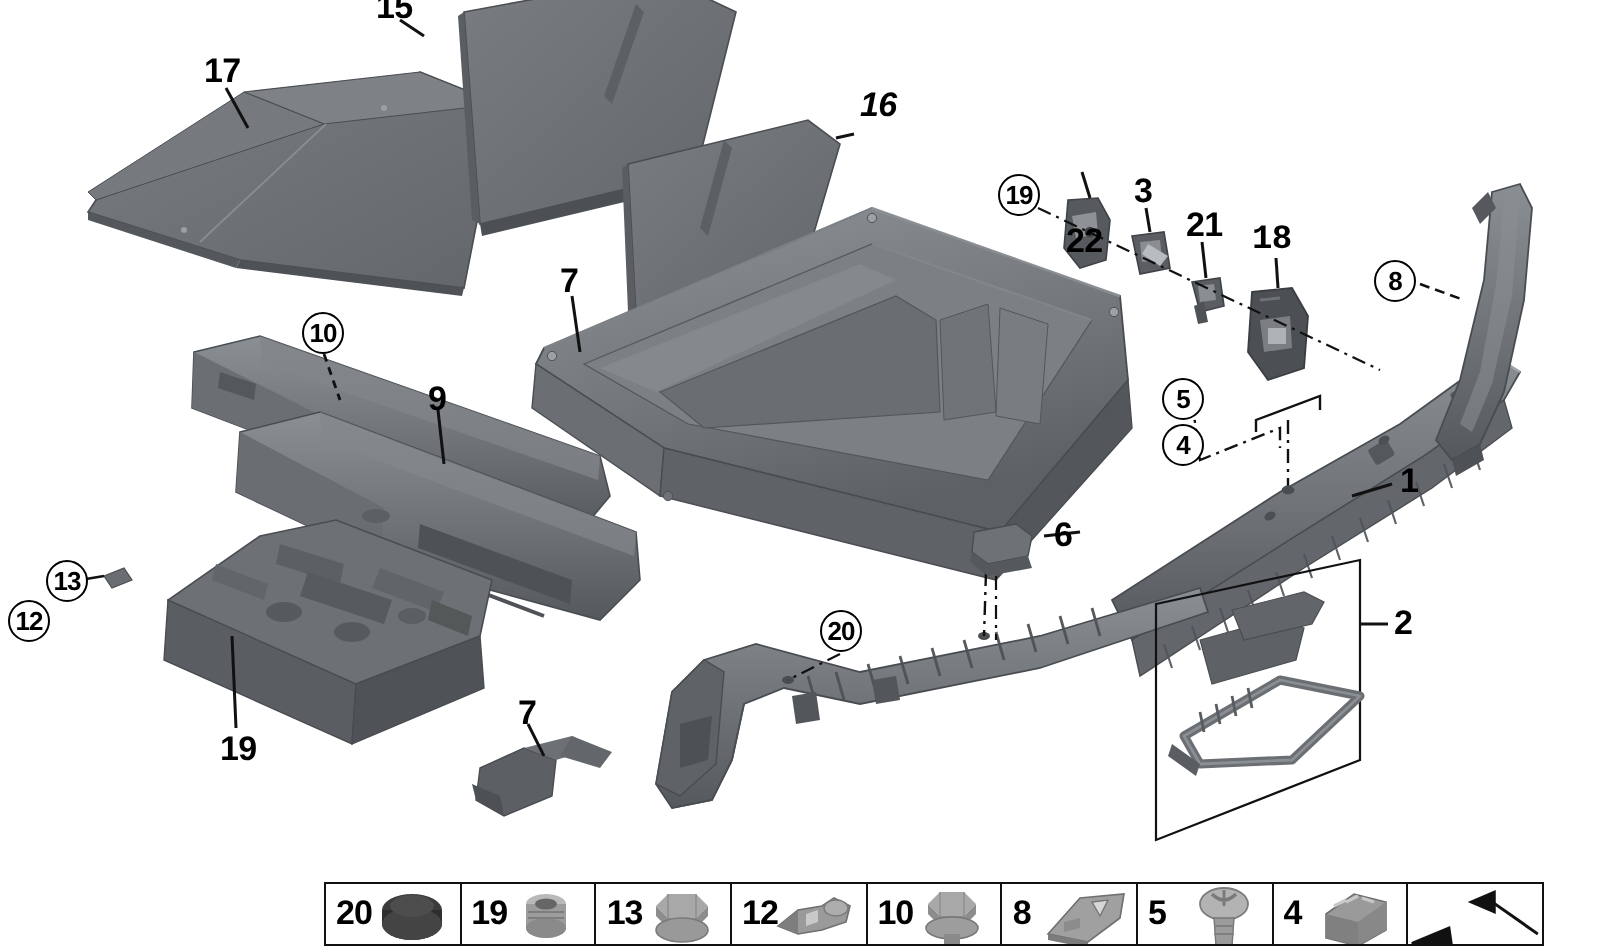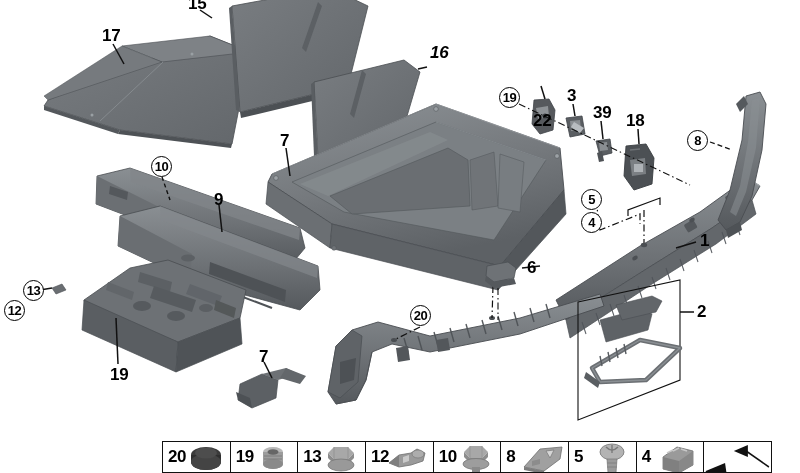--- a/index.html
+++ b/index.html
@@ -367,22 +367,22 @@
   <div class="callout" style="left:214px;top:191px;">9</div>
   <div class="callout-circle" style="left:4px;top:300px;">12</div>
   <div class="callout-circle" style="left:23px;top:280px;">13</div>
   <div class="callout" style="left:110px;top:366px;">19</div>
   <div class="callout" style="left:259px;top:348px;">7</div>
   <div class="callout-circle" style="left:410px;top:305px;">20</div>
   <div class="callout" style="left:527px;top:259px;">6</div>
   <div class="callout-circle" style="left:499px;top:87px;">19</div>
   <div class="callout" style="left:533px;top:70px;margin-top:42px;">22</div>
   <div class="callout" style="left:567px;top:87px;">3</div>
-  <div class="callout" style="left:593px;top:104px;">39</div>
-  <div class="callout" style="left:626px;top:112px;">18</div>
+  <div class="callout" style="left:593px;top:104px;">21</div>
+  <div class="callout" style="left:626px;top:112px;font-family:Liberation Mono, monospace;">18</div>
   <div class="callout-circle" style="left:687px;top:130px;">8</div>
   <div class="callout-circle" style="left:581px;top:189px;">5</div>
   <div class="callout-circle" style="left:581px;top:212px;">4</div>
   <div class="callout" style="left:700px;top:232px;">1</div>
   <div class="callout" style="left:697px;top:303px;">2</div>
 
   <div id="legend">
 
     <div class="legend-cell">
       <span class="legend-num">20</span>

